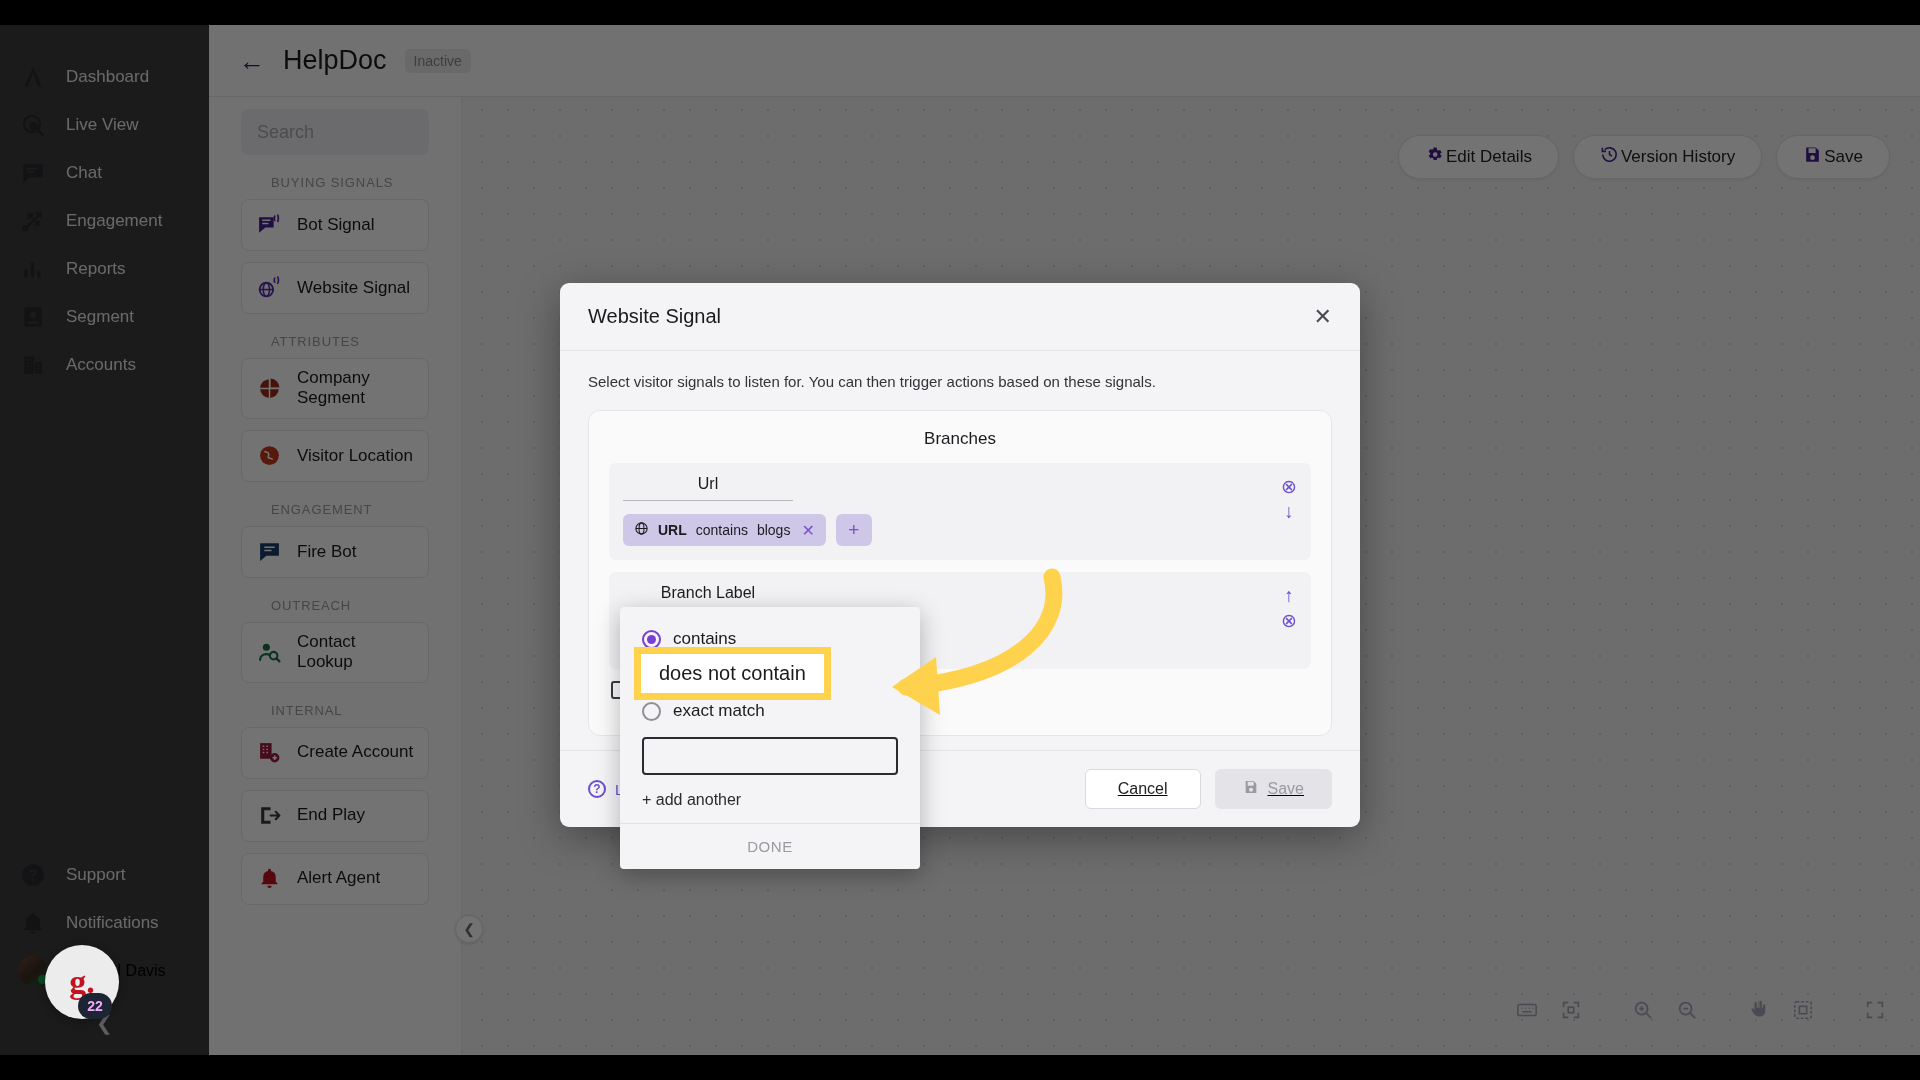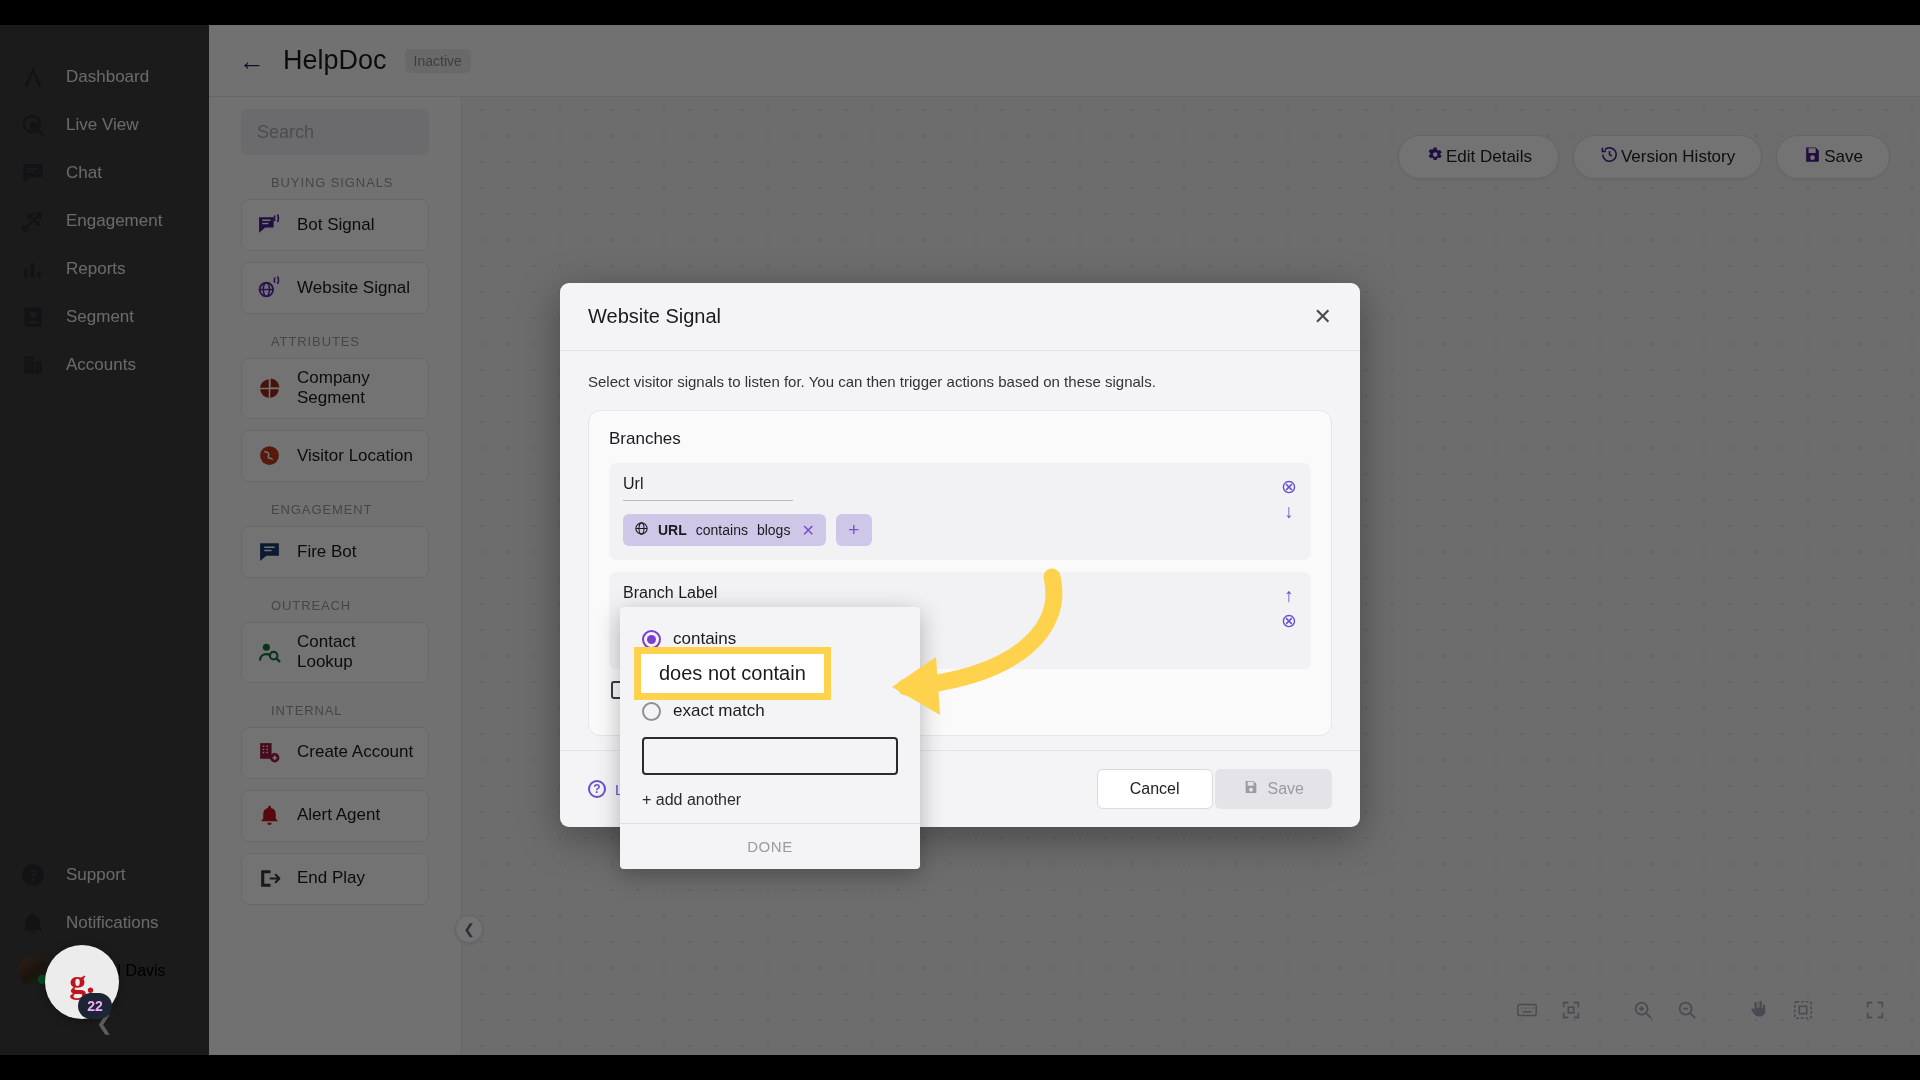--- a/index.html
+++ b/index.html
@@ -150,21 +150,21 @@
   #modal-head {
     display:flex; align-items:center; justify-content:space-between;
     padding: 22px 28px; border-bottom:1px solid #e3e3e8;
   }
   #modal-title { font-size: 20px; color:#1b1b1f; }
   #modal-close { font-size: 22px; color:#4a4a52; cursor:pointer; line-height:1; }
   #modal-body { padding: 22px 28px 0 28px; }
   #modal-desc { font-size: 15px; color:#33333a; }
   #branches {
     margin-top: 20px; background:#fafafb; border:1px solid #e6e6ea;
-    border-radius: 12px; padding: 18px 20px 20px 20px;
+    border-radius: 12px; padding: 18px 20px 20px 20px; text-align: center;
   }
   #branches-title { font-size: 17px; color:#1b1b1f; margin-bottom: 14px; }
   .branch-row {
     position: relative; background:#f2f2f5; border-radius: 7px;
     padding: 12px 14px 14px 14px; margin-bottom: 12px;
   }
   .branch-name {
     font-size: 16px; color:#1b1b1f; padding-bottom: 7px;
     border-bottom: 1px solid #b9b9c1; width: 170px;
   }
@@ -196,21 +196,21 @@
 
   #modal-foot {
     display:flex; align-items:center; justify-content:space-between;
     padding: 18px 28px; border-top:1px solid #e3e3e8; margin-top: 14px;
   }
   #learn { display:flex; align-items:center; gap:9px; color:#6a4fd0; font-size: 15px; cursor:pointer; }
   #learn .q {
     width:18px; height:18px; border-radius:50%; border:2px solid #6a4fd0;
     display:flex; align-items:center; justify-content:center; font-size:12px; font-weight:700;
   }
-  .foot-btns { display:flex; gap: 2px; }
+  .foot-btns { display:flex; gap: 14px; text-decoration: underline; }
   #btn-cancel {
     height: 40px; padding: 0 32px; border-radius: 6px; background:#fff;
     border:1px solid #d9d9e0; font-size: 16px; color:#222; cursor:pointer;
     font-family:"Liberation Sans", sans-serif;
   }
   #btn-save {
     height: 40px; padding: 0 28px; border-radius: 6px; background:#e3e3e8;
     border:none; font-size: 16px; color:#9a9aa2; cursor:pointer;
     display:flex; align-items:center; gap:9px;
     font-family:"Liberation Sans", sans-serif;
@@ -388,33 +388,33 @@
                   <path d="M5.5 6h1.5M9 6h1.5M5.5 9h1.5M9 9h1.5M5.5 12h1.5M9 12h1.5" stroke="#fff" stroke-width="1.3"></path>
                   <circle cx="17" cy="17" r="4.5" fill="#9b1b3f"></circle>
                   <path d="M17 14.8v4.4M14.8 17h4.4" stroke="#fff" stroke-width="1.6"></path>
                 </svg>
               </span>
               <span>Create Account</span>
             </div>
             <div class="sig-card">
               <span class="sig-ico">
                 <svg viewBox="0 0 24 24">
-                  <path d="M12 21a2.1 2.1 0 0 0 2.1-2.1H9.9A2.1 2.1 0 0 0 12 21zm6-6v-4.5A6 6 0 0 0 13.4 4.7V4a1.4 1.4 0 0 0-2.8 0v.7A6 6 0 0 0 6 10.5V15l-1.6 1.6v.9h15.2v-.9L18 15z" fill="#c1121f"></path>
-                </svg>
-              </span>
-              <span>Alert Agent</span>
-            </div>
-            <div class="sig-card">
-              <span class="sig-ico">
-                <svg viewBox="0 0 24 24">
                   <path d="M4 4h9v3H7v10h6v3H4z" fill="#3a3a42"></path>
                   <path d="M13 12h8M18 8.5l3.5 3.5L18 15.5" stroke="#3a3a42" stroke-width="2" fill="none" stroke-linecap="round" stroke-linejoin="round"></path>
                 </svg>
               </span>
               <span>End Play</span>
+            </div>
+            <div class="sig-card">
+              <span class="sig-ico">
+                <svg viewBox="0 0 24 24">
+                  <path d="M12 21a2.1 2.1 0 0 0 2.1-2.1H9.9A2.1 2.1 0 0 0 12 21zm6-6v-4.5A6 6 0 0 0 13.4 4.7V4a1.4 1.4 0 0 0-2.8 0v.7A6 6 0 0 0 6 10.5V15l-1.6 1.6v.9h15.2v-.9L18 15z" fill="#c1121f"></path>
+                </svg>
+              </span>
+              <span>Alert Agent</span>
             </div>
           </div>
         </div>
     </div>
     <div id="panel-handle">❮</div>
 
     <div id="leftnav">
       <div id="nav-top">
           <div class="nav-item">
             <span class="nav-ico">

